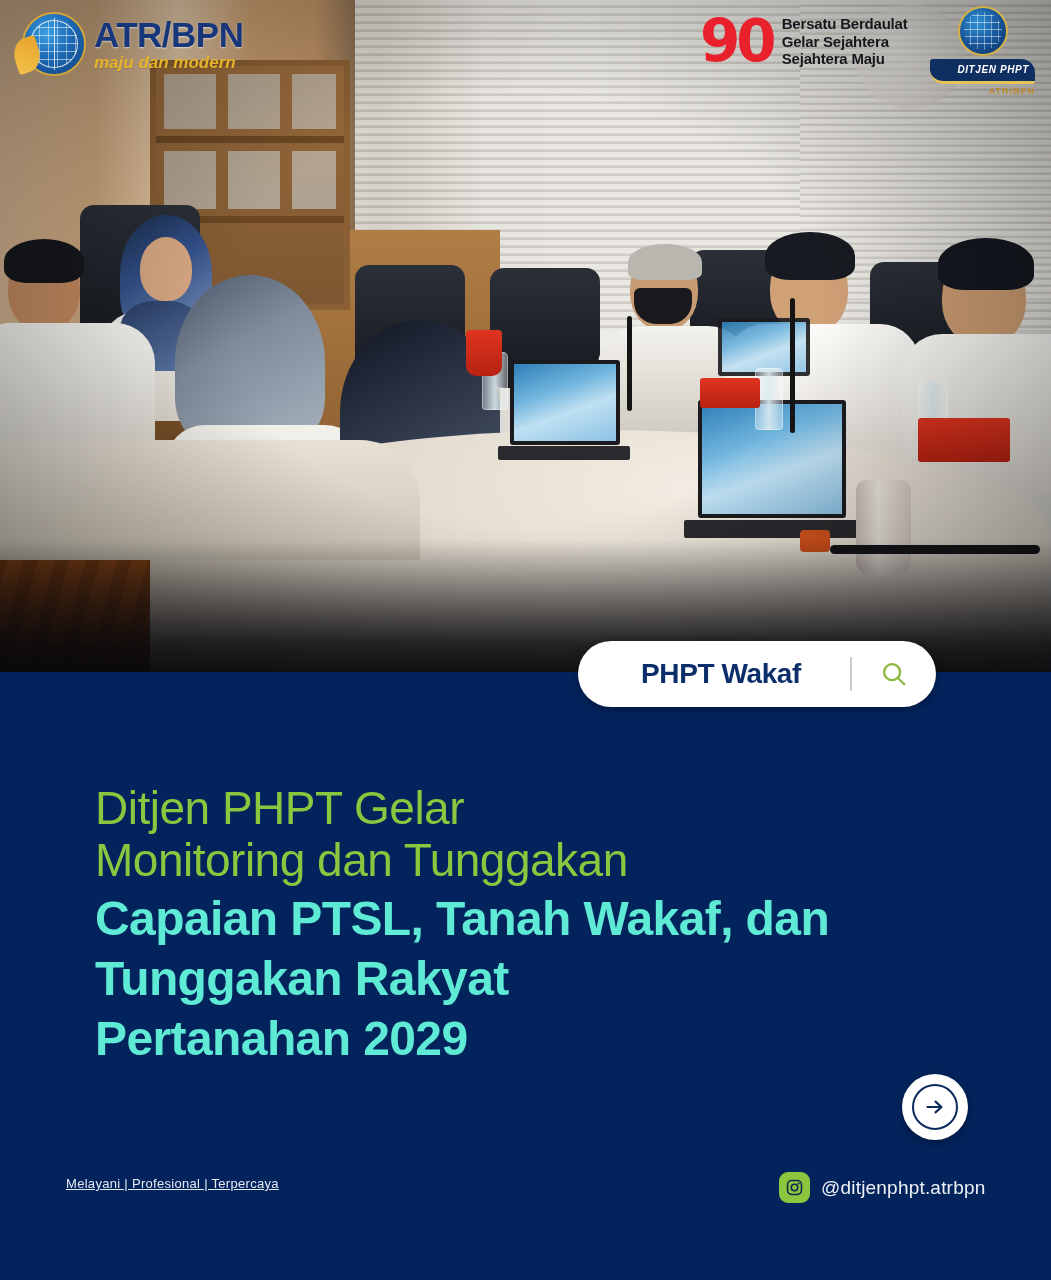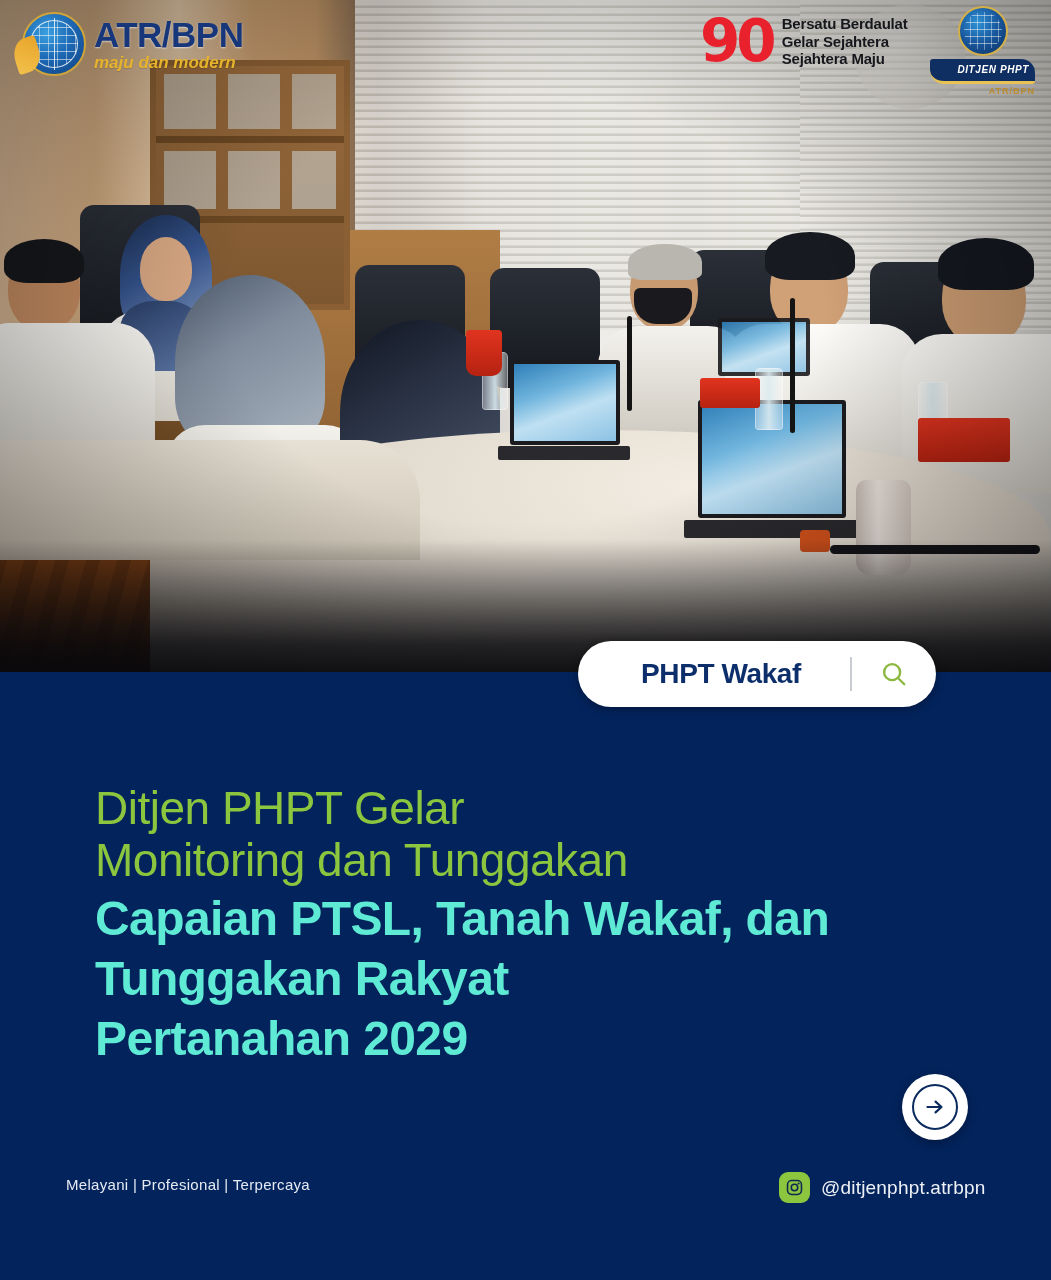--- a/index.html
+++ b/index.html
@@ -208,22 +208,22 @@
     background:#fff;display:flex;align-items:center;justify-content:center;
     box-shadow:0 3px 10px rgba(0,0,0,.3);
   }
   .next-inner{
     width:46px;height:46px;border-radius:50%;border:2px solid #0b2a5e;
     display:flex;align-items:center;justify-content:center;
   }
 
   
   .tagline{
-    position:absolute;left:66px;top:1176px;color:#e6eaf2;font-size:15px;
-    letter-spacing:.3px;font-weight:300;
+    position:absolute;left:66px;top:1176px;color:#e6eaf2;font-size:13px;
+    letter-spacing:.3px;font-weight:300;text-decoration:underline;
   }
   .ig-wrap{position:absolute;left:779px;top:1172px;display:flex;align-items:center;gap:11px;}
   .ig-badge{
     width:31px;height:31px;border-radius:9px;background:#8cc63f;
     display:flex;align-items:center;justify-content:center;
   }
   .ig-handle{color:#eef1f6;font-size:19px;letter-spacing:.2px;font-weight:300;}
 </style>
 </head>
 <body>

